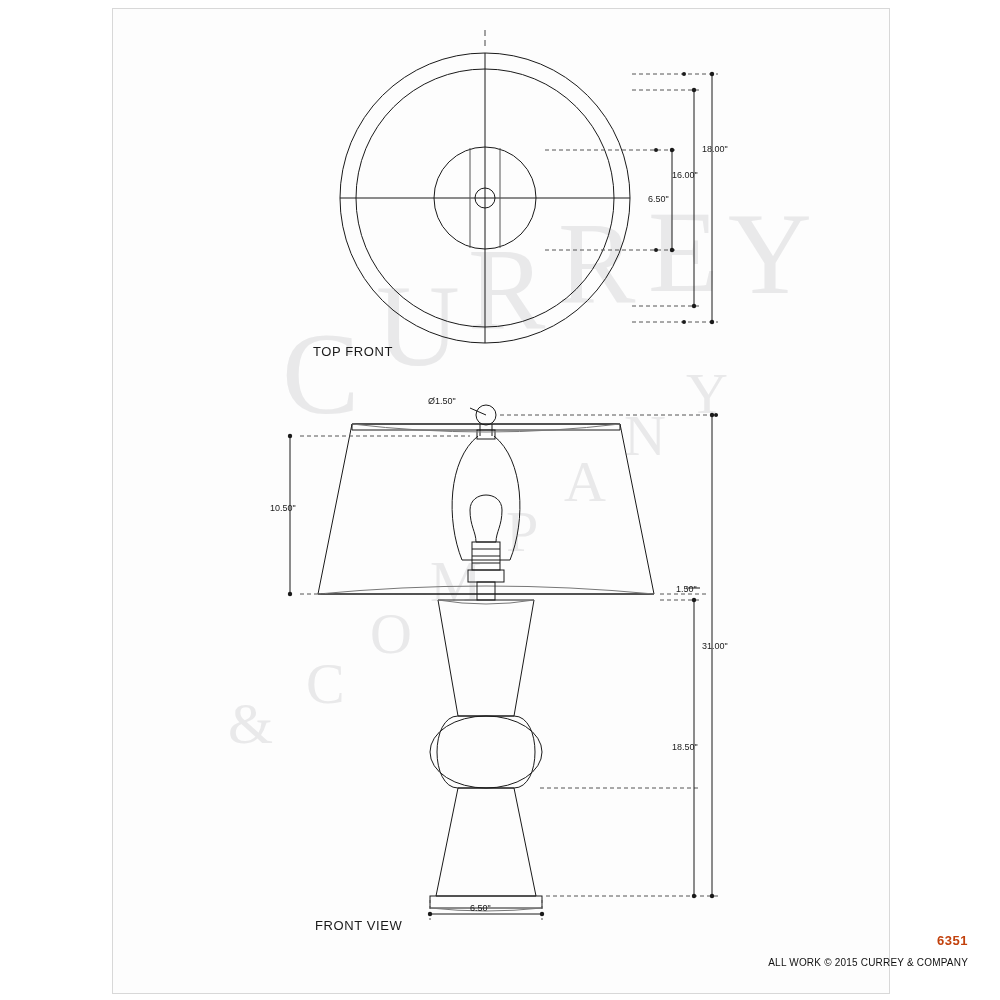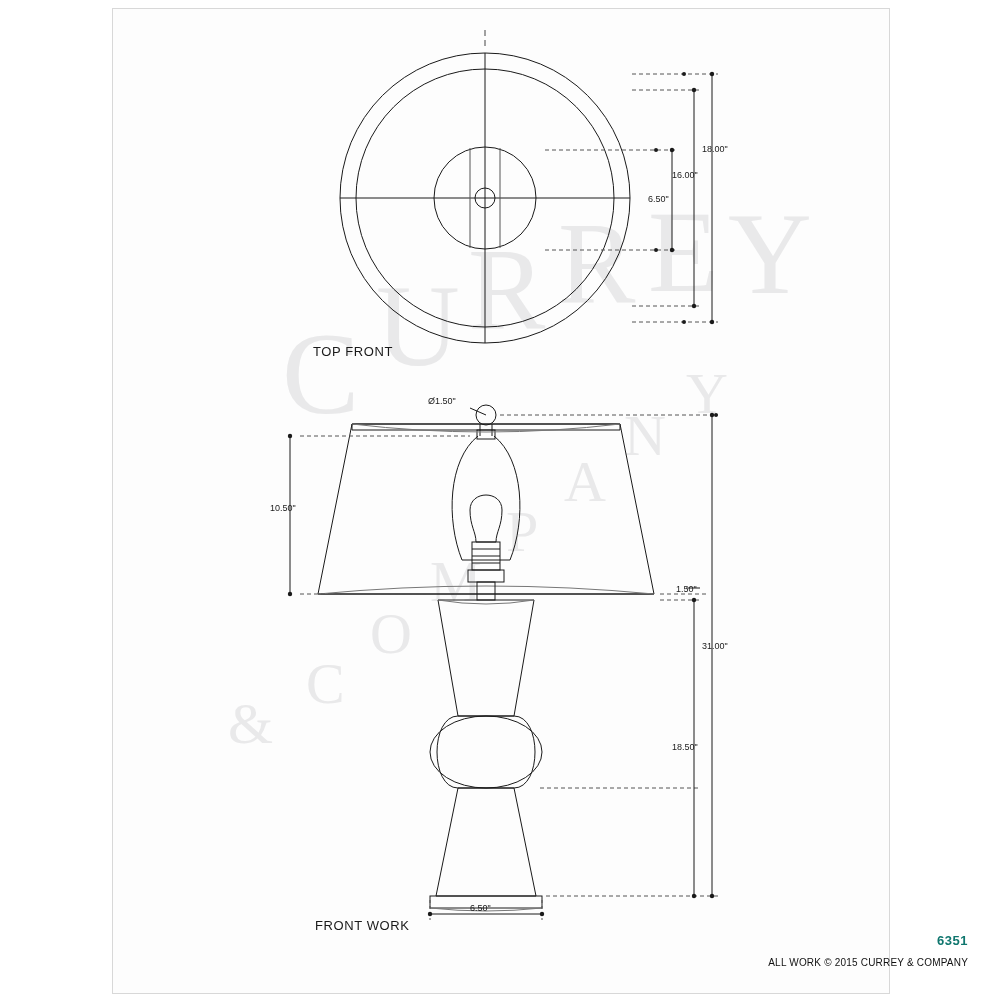--- a/index.html
+++ b/index.html
@@ -8,21 +8,21 @@
   #sheet{position:absolute;left:112px;top:8px;width:776px;height:984px;background:#fdfdfd;border:1px solid #d8d8d8;}
   .lbl{position:absolute;font-size:11px;color:#1a1a1a;letter-spacing:.3px;white-space:nowrap;}
   .lbl.big{font-size:13px;letter-spacing:.6px;}
   .dim{position:absolute;font-size:9px;color:#1a1a1a;white-space:nowrap;}
   svg{position:absolute;left:0;top:0;width:1000px;height:1000px;pointer-events:none;}
   
   #wm{position:absolute;left:120px;top:270px;width:760px;height:520px;pointer-events:none;}
   #wm span{position:absolute;color:#e9e9ea;font-family:"Liberation Serif", serif;}
   .wm-l{font-size:116px;}
   .wm-s{font-size:58px;}
-  .footer-id{position:absolute;right:32px;bottom:52px;font-size:13px;font-weight:bold;color:#0f766e;letter-spacing:.5px;}
+  .footer-id{position:absolute;right:32px;bottom:52px;font-size:13px;font-weight:bold;color:#c2410c;letter-spacing:.5px;}
   .footer-cr{position:absolute;right:32px;bottom:32px;font-size:10px;font-weight:normal;color:#111;letter-spacing:.2px;}
 </style>
 </head>
 <body>
 
 <div id="page">
 
   <div id="sheet"></div>
 
   <div id="wm">
@@ -158,17 +158,17 @@
   <div class="dim" style="left:648px;top:194px;">6.50"</div>
 
   <div class="dim" style="left:428px;top:396px;">Ø1.50"</div>
   <div class="dim" style="left:270px;top:503px;">10.50"</div>
   <div class="dim" style="left:676px;top:584px;">1.50"</div>
   <div class="dim" style="left:702px;top:641px;">31.00"</div>
   <div class="dim" style="left:672px;top:742px;">18.50"</div>
   <div class="dim" style="left:470px;top:903px;">6.50"</div>
 
   <div class="lbl big" style="left:313px;top:344px;">TOP FRONT</div>
-  <div class="lbl big" style="left:315px;top:918px;">FRONT WORK</div>
+  <div class="lbl big" style="left:315px;top:918px;">FRONT VIEW</div>
 
   <div class="footer-id">6351</div>
   <div class="footer-cr">ALL WORK © 2015 CURREY &amp; COMPANY</div>
 </div>
 
 </body></html>

